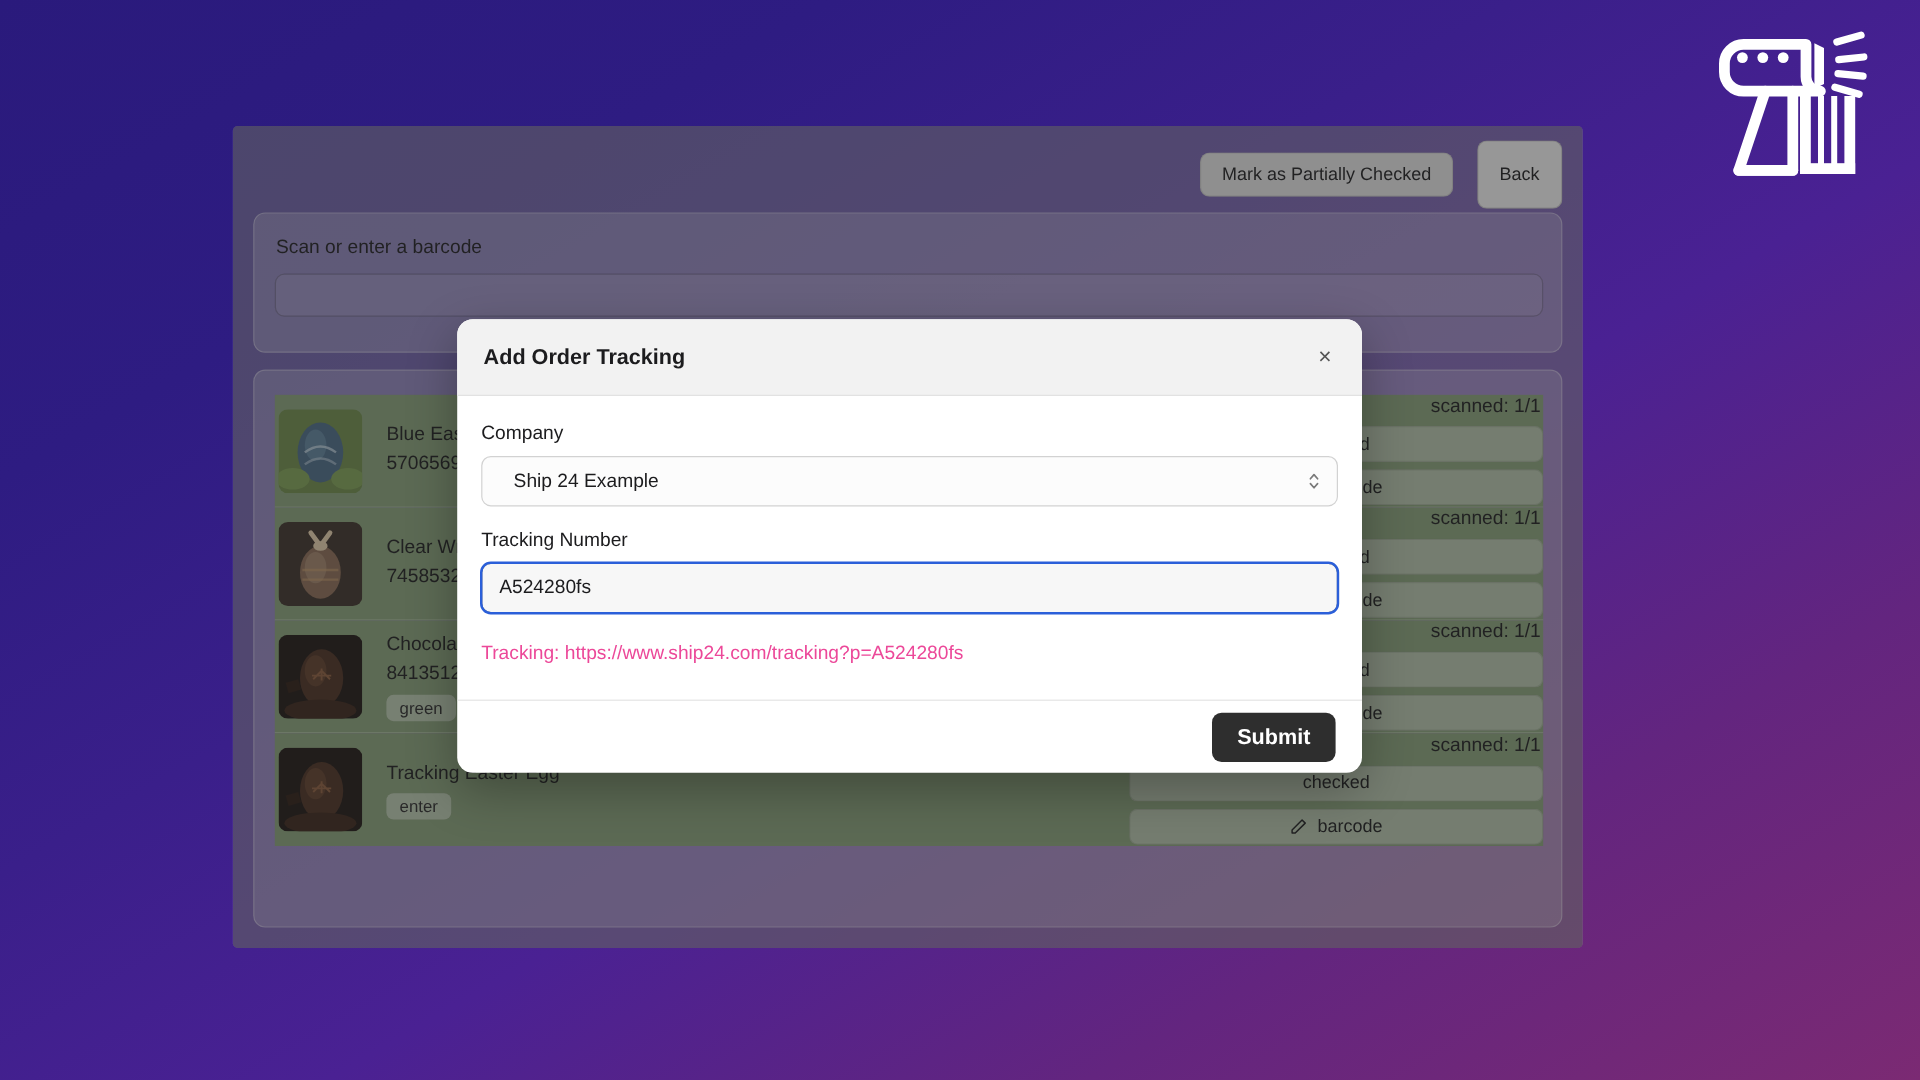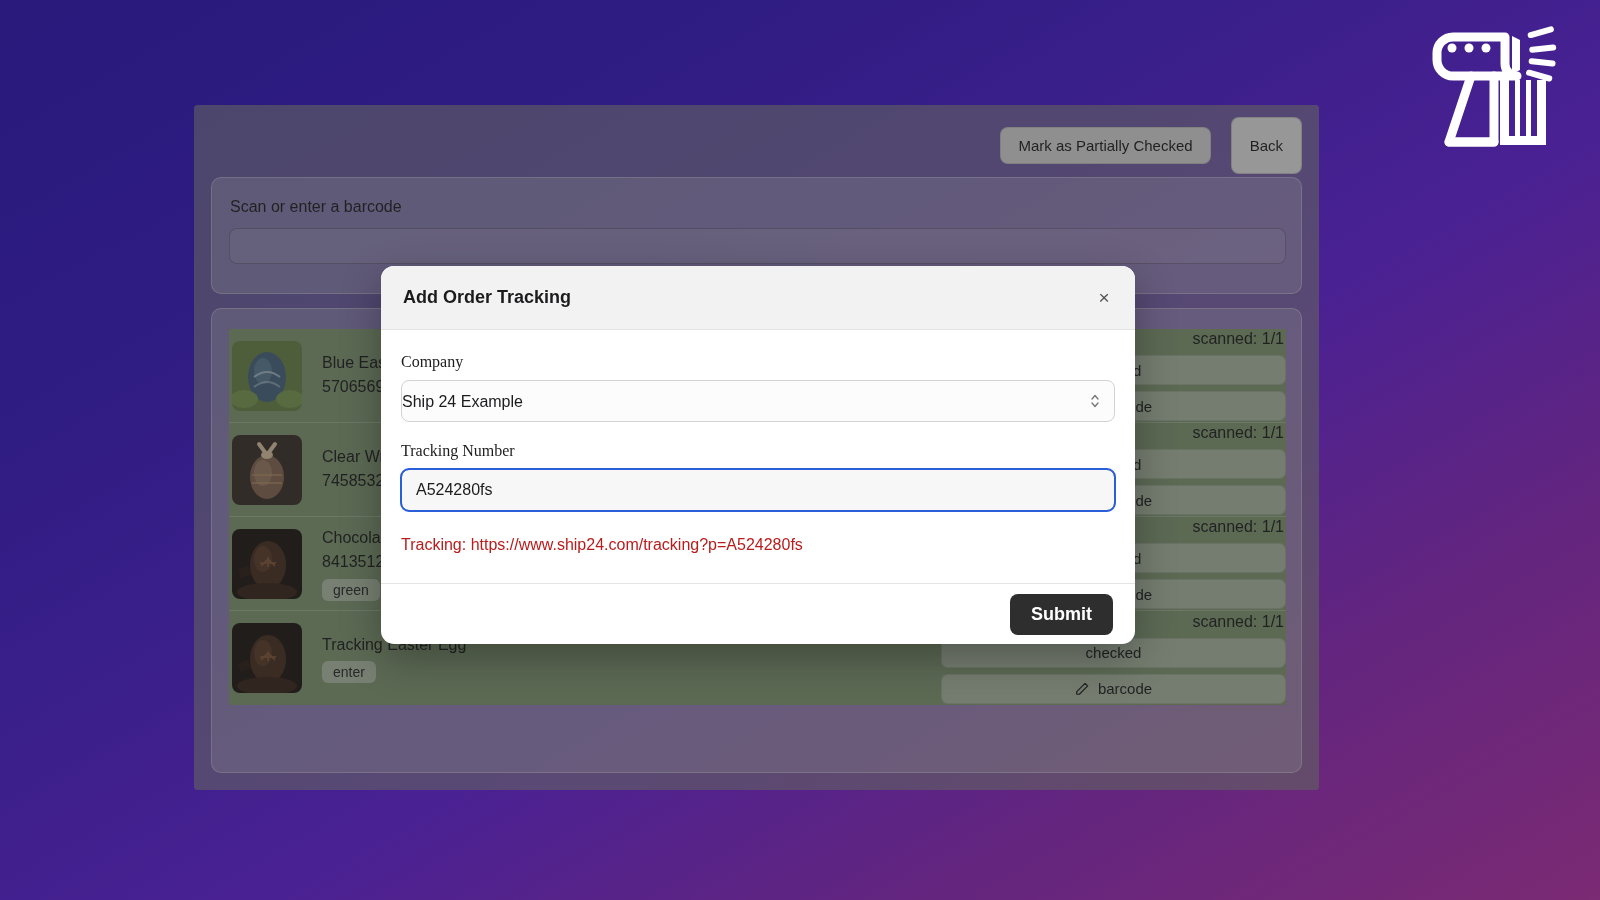--- a/index.html
+++ b/index.html
@@ -242,35 +242,34 @@
   }
   #modal-body {
     padding: 23px 20px 0 20px;
     height: 253px;
     position: relative;
   }
   .field-label {
     font-size: 16px;
     color: #1c1c1e;
     margin-bottom: 9px;
-    font-family: Liberation Serif, serif;
   }
   #company-select-wrap {
     position: relative;
     margin-bottom: 20px;
   }
   #company-select {
     width: 100%;
     height: 42px;
     background: #fcfcfc;
     border: 1px solid #d2d2d2;
     border-radius: 8px;
     font-size: 16px;
     color: #1c1c1e;
-    padding: 0 40px 0 0;
+    padding: 0 40px 0 26px;
     appearance: none;
     -webkit-appearance: none;
     font-family: inherit;
     cursor: pointer;
   }
   #select-chevrons {
     position: absolute;
     right: 14px; top: 50%;
     transform: translateY(-50%);
     pointer-events: none;
@@ -285,21 +284,21 @@
     outline-offset: -1px;
     border-radius: 8px;
     font-size: 16px;
     color: #1c1c1e;
     padding: 0 14px;
     font-family: inherit;
   }
   #tracking-url {
     margin-top: 25px;
     font-size: 16px;
-    color: #b91c1c;
+    color: #ec4899;
   }
   #modal-footer {
     position: absolute;
     left: 0; bottom: 0;
     width: 100%; height: 61px;
     border-top: 1px solid #e4e4e4;
     display: flex;
     align-items: center;
     justify-content: flex-end;
     padding-right: 22px;

